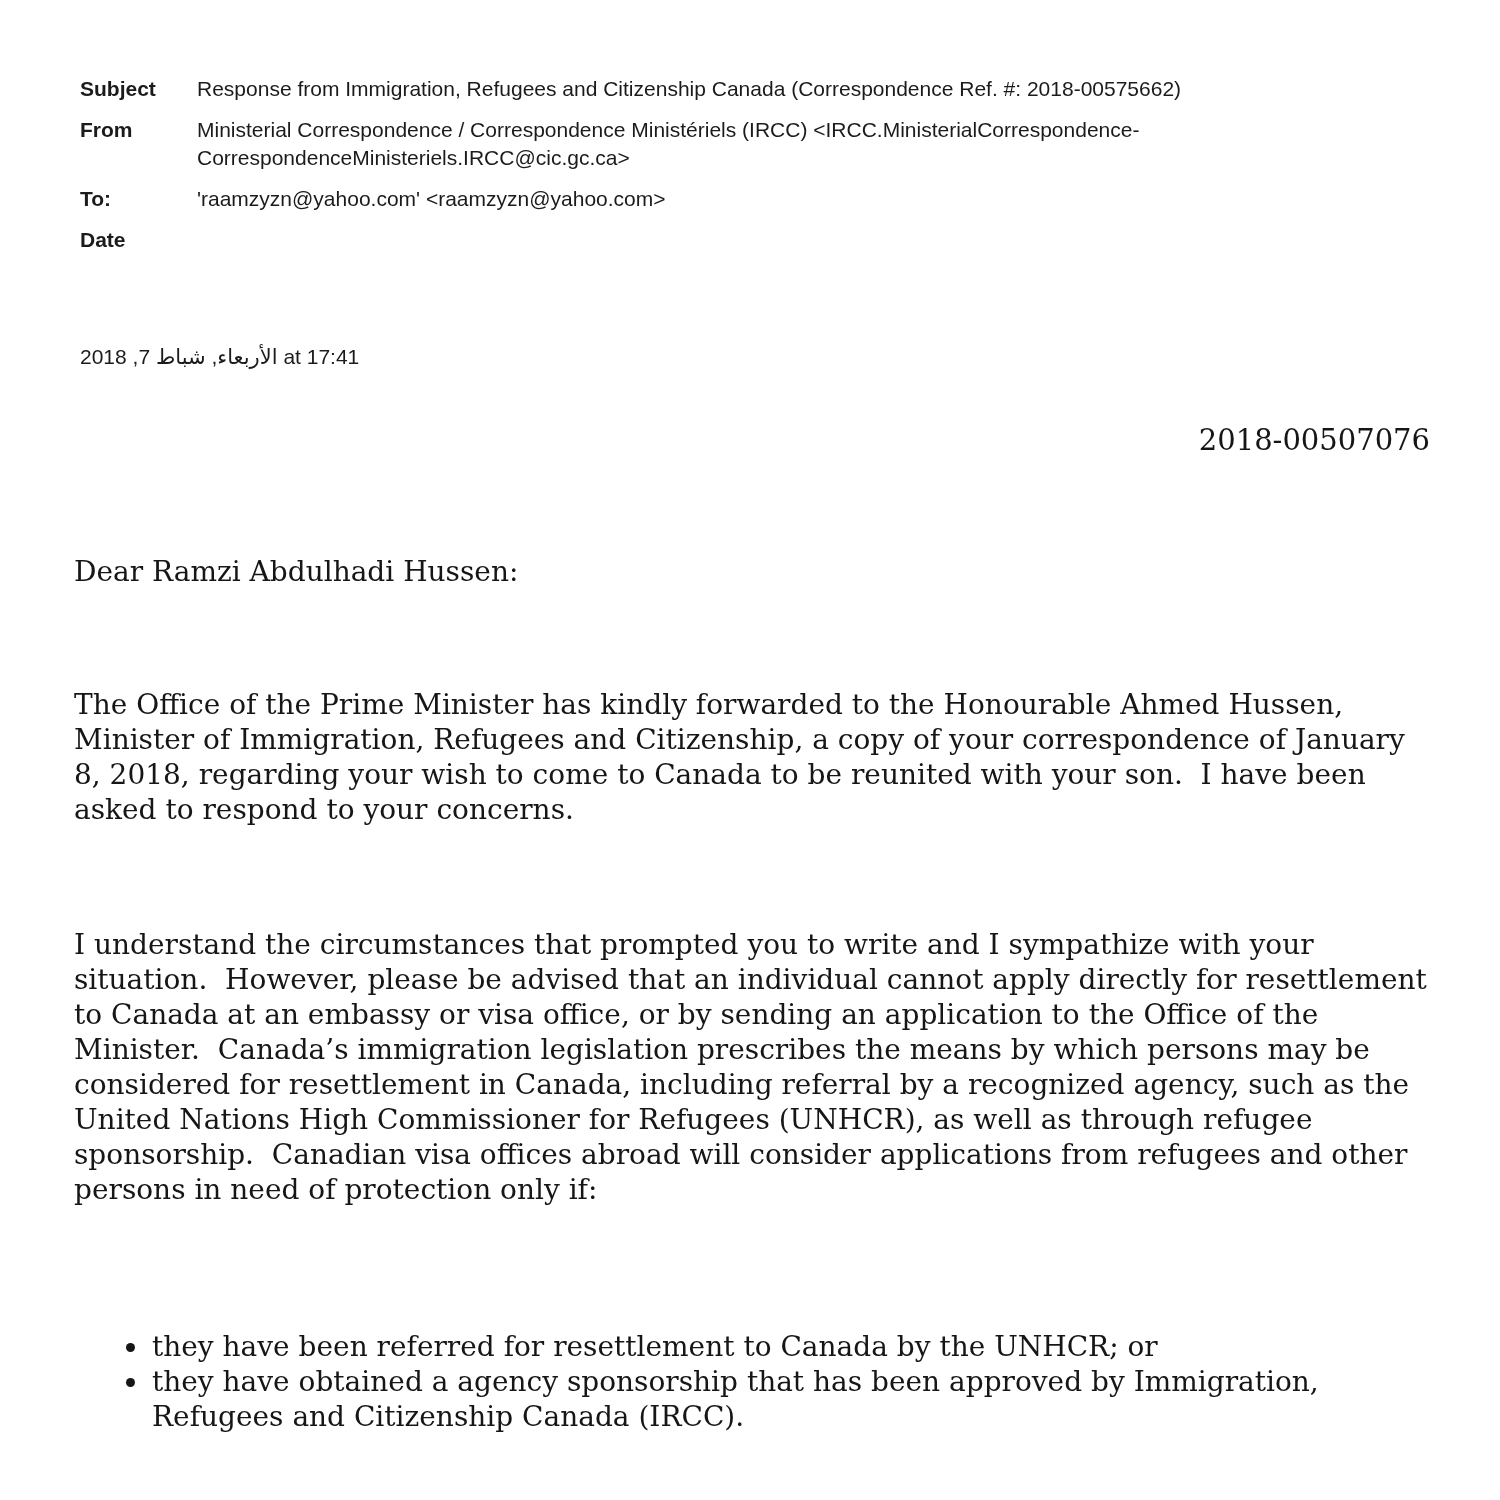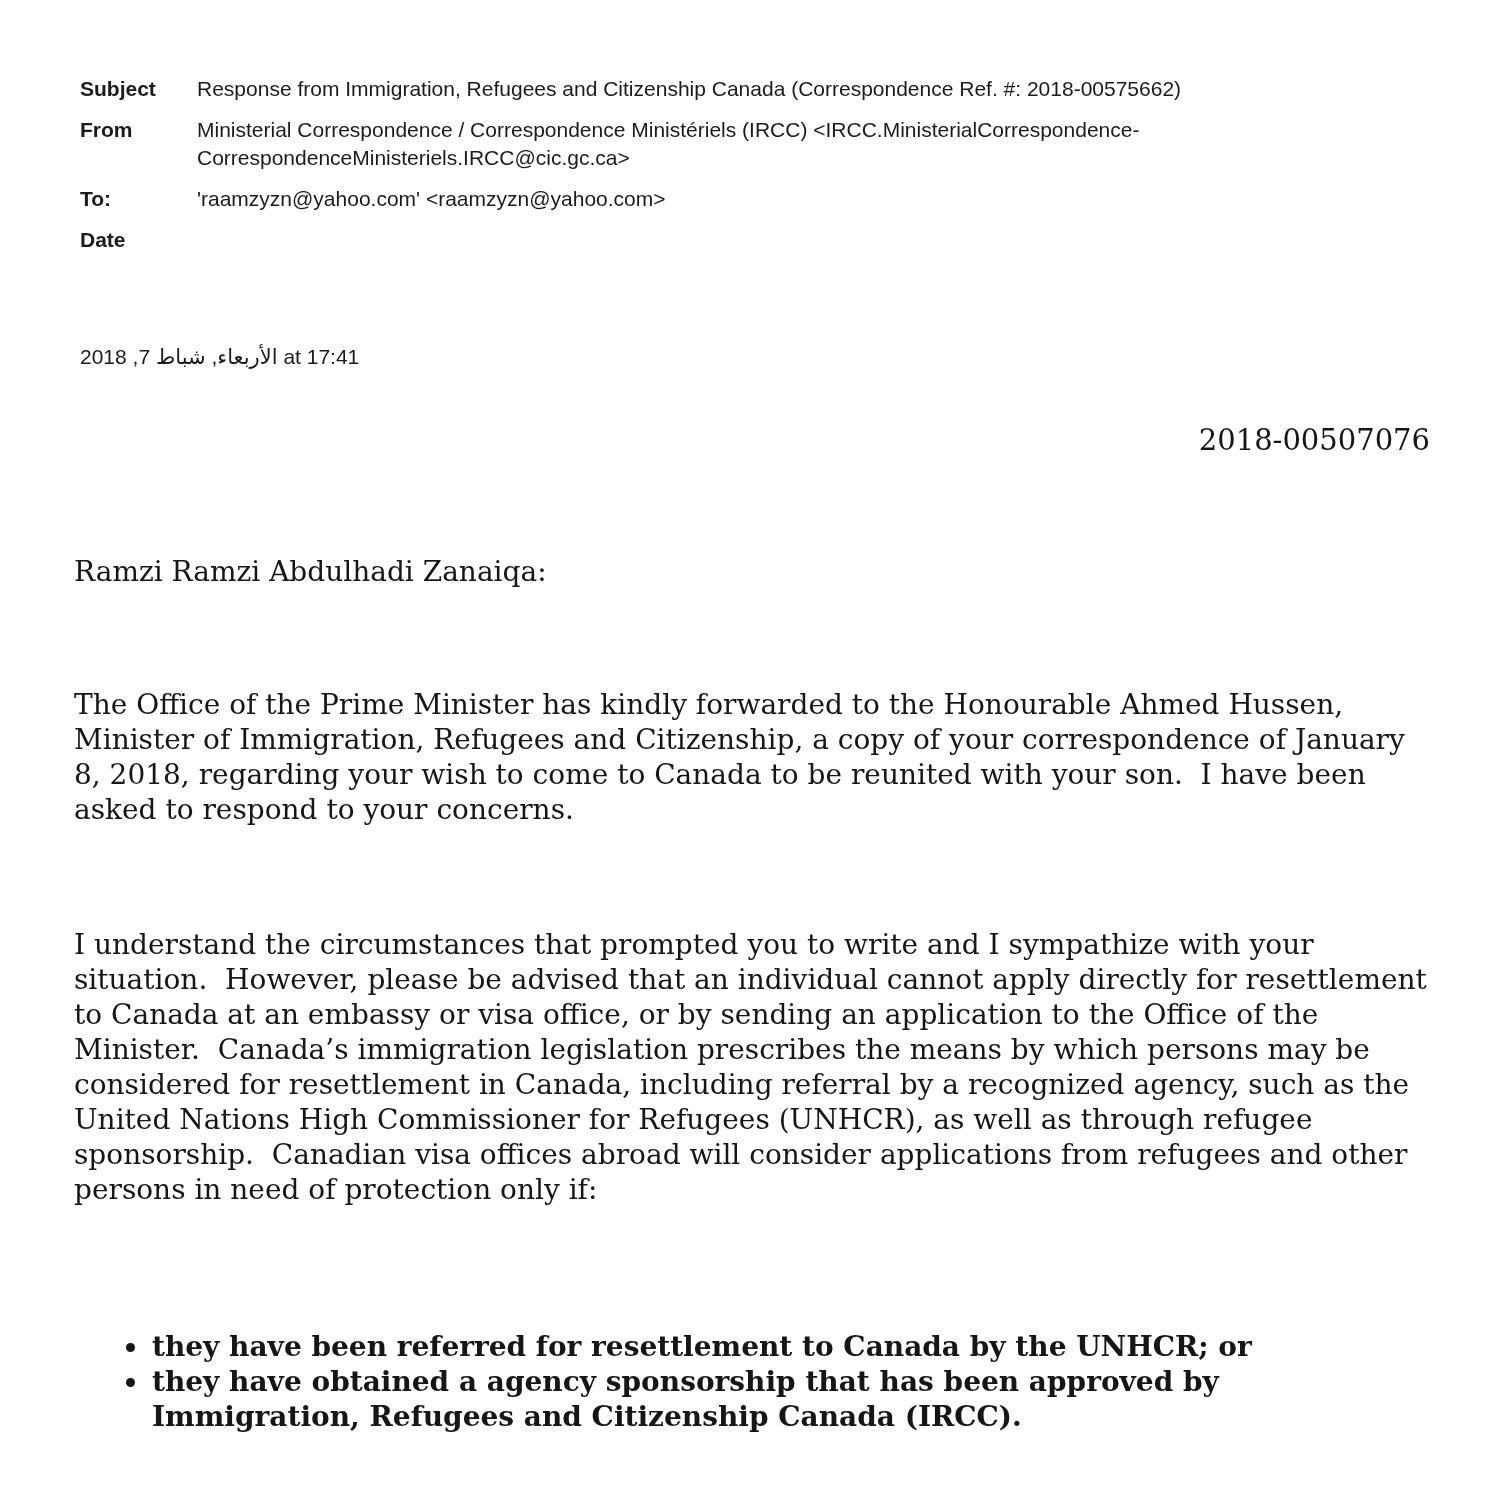--- a/index.html
+++ b/index.html
@@ -62,21 +62,20 @@
   .para-1 { margin: 0 0 100px 0 !important; }
   .para-2 { margin: 0 0 122px 0 !important; }
   ul.bullets {
     margin: 0 0 88px 0;
     padding: 0 0 0 76px;
     list-style: disc outside;
   }
   ul.bullets li {
     margin: 0;
     padding-left: 2px;
-    font-weight: bold;
   }
   .closing { margin: 0 !important; }
   a.inline-link {
     text-decoration: underline;
     cursor: pointer;
   }
 </style>
 </head>
 <body>
 
@@ -98,21 +97,21 @@
     <div class="hrow">
       <div class="hlabel">Date</div>
       <div class="hvalue">الأربعاء, شباط 7, 2018 at 17:41</div>
     </div>
   </div>
 
   <div class="letter">
 
     <div class="ref-number">2018-00507076</div>
 
-    <p class="salutation">Ramzi Ramzi Abdulhadi Zanaiqa:</p>
+    <p class="salutation">Dear Ramzi Abdulhadi Hussen:</p>
 
     <p class="para-1">The Office of the Prime Minister has kindly forwarded to the Honourable Ahmed Hussen, Minister of Immigration, Refugees and Citizenship, a copy of your correspondence of January 8, 2018, regarding your wish to come to Canada to be reunited with your son.  I have been asked to respond to your concerns.</p>
 
     <p class="para-2">I understand the circumstances that prompted you to write and I sympathize with your situation.  However, please be advised that an individual cannot apply directly for resettlement to Canada at an embassy or visa office, or by sending an application to the Office of the Minister.  Canada’s immigration legislation prescribes the means by which persons may be considered for resettlement in Canada, including referral by a recognized agency, such as the United Nations High Commissioner for Refugees (UNHCR), as well as through refugee sponsorship.  Canadian visa offices abroad will consider applications from refugees and other persons in need of protection only if:</p>
 
     <ul class="bullets">
       <li>they have been referred for resettlement to Canada by the UNHCR; or</li>
       <li>they have obtained a agency sponsorship that has been approved by Immigration, Refugees and Citizenship Canada (IRCC).</li>
     </ul>
 

